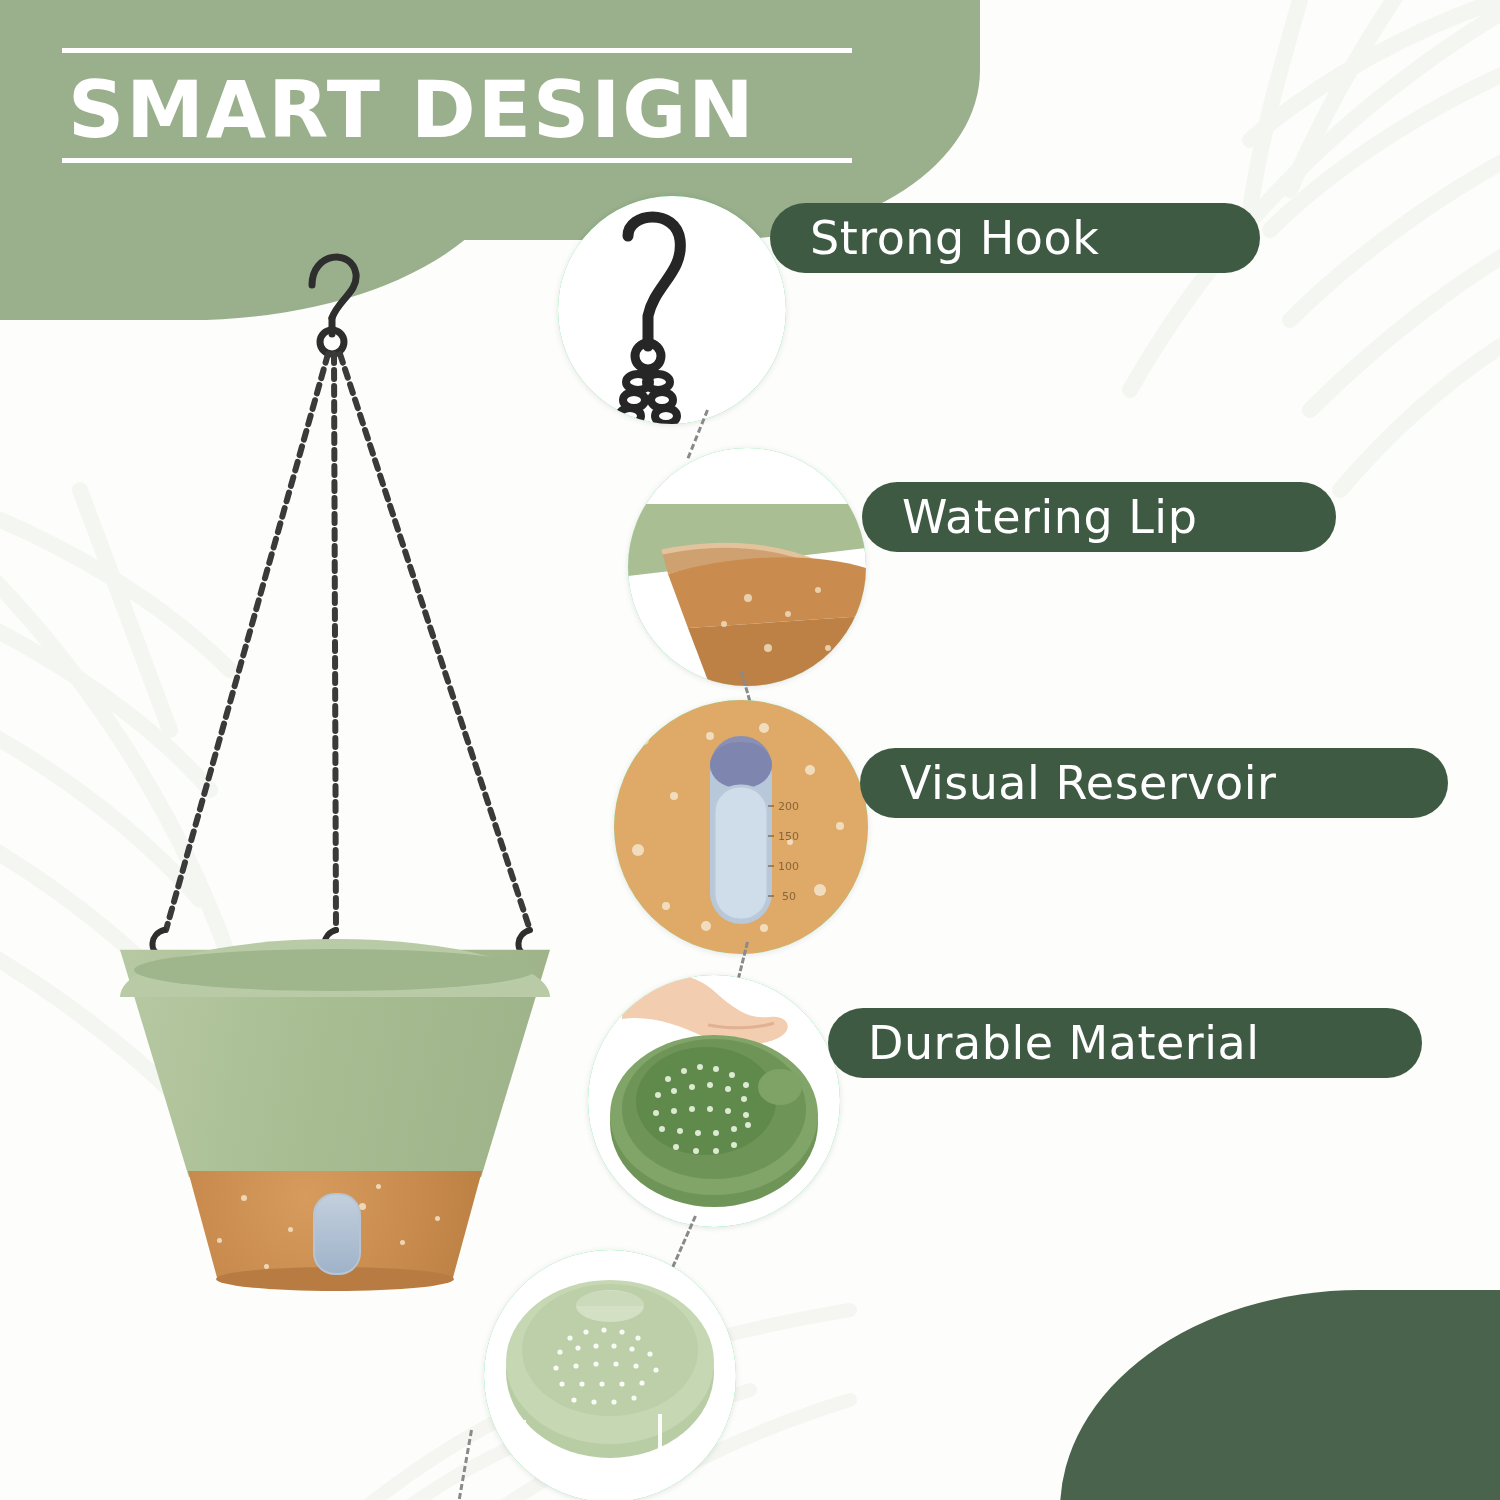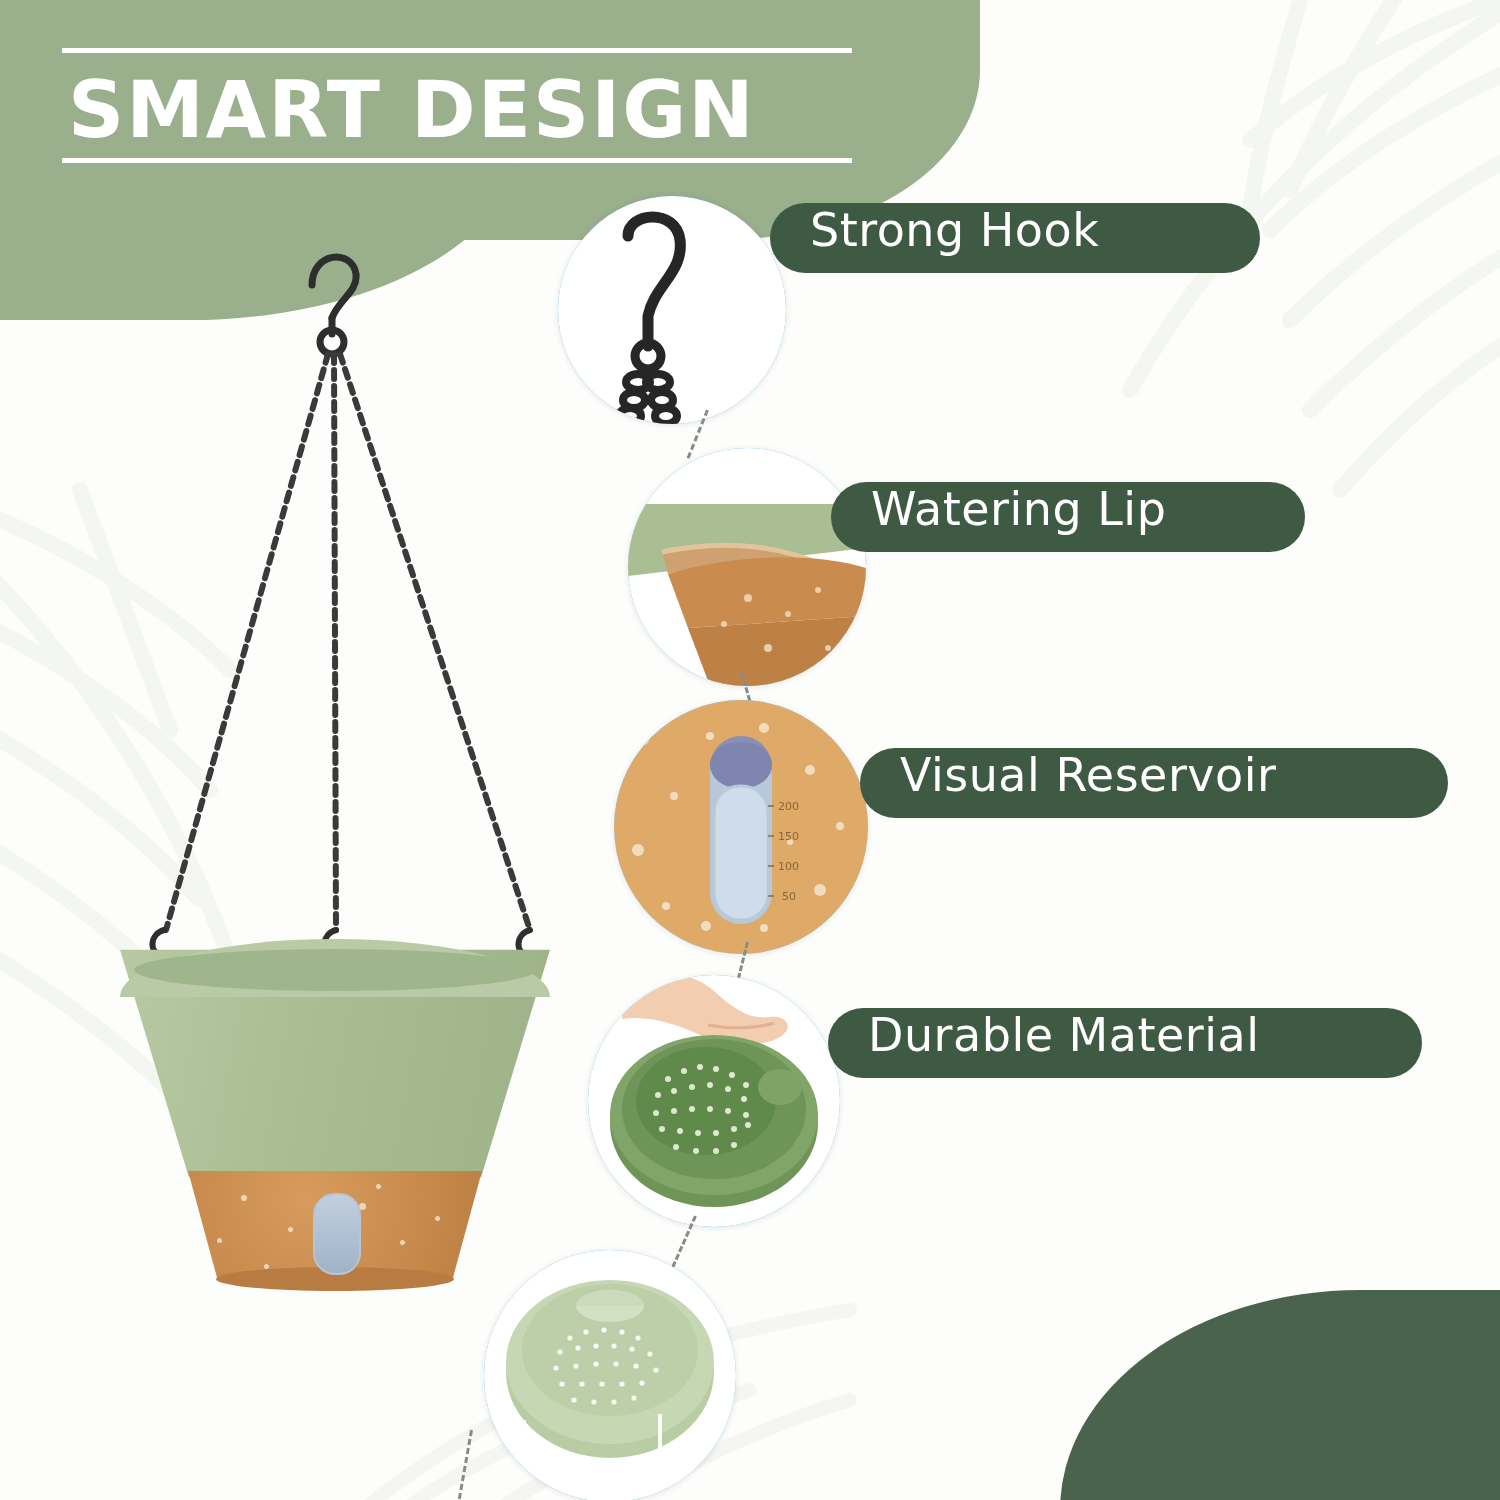--- a/index.html
+++ b/index.html
@@ -53,31 +53,31 @@
 
   
   .pill{
     position:absolute;
     background:#3e5a43;
     color:#ffffff;
     border-radius:46px;
     font-size:46px;
     font-weight:500;
     letter-spacing:.5px;
-    display:flex;
+    display:flex;align-items:center;
     padding:0 34px 0 40px;
     height:70px;
     white-space:nowrap;
     box-sizing:border-box;
   }
 
   
   .callout{
     position:absolute;border-radius:50%;overflow:hidden;
-    background:#7dd3fc;
+    background:#86efac;
     box-shadow:0 1px 6px rgba(0,0,0,.10);
   }
 
   
   .dash{position:absolute;border-left:3px dashed #8a8a8a;}
 
   
   .planter{position:absolute;left:60px;top:230px;width:560px;height:1120px;}
 
   .chainsvg{position:absolute;left:0;top:0;}
@@ -236,21 +236,21 @@
       <g fill="#f2e1c6" opacity=".8">
         <circle cx="120" cy="150" r="4"></circle>
           <circle cx="160" cy="166" r="3"></circle>
         <circle cx="96" cy="176" r="3"></circle>
           <circle cx="190" cy="142" r="3"></circle>
         <circle cx="140" cy="200" r="4"></circle>
           <circle cx="200" cy="200" r="3"></circle>
       </g>
     </svg>
   </div>
-  <div class="pill" style="left:831px;top:482px;width:474px;">
+  <div class="pill" style="left:862px;top:482px;width:474px;">
     <span>Watering Lip</span>
   </div>
   <div class="dash" style="left:740px;top:672px;height:46px;transform:rotate(-16deg);transform-origin:top;"></div>
 
   <div class="callout" style="left:614px;top:700px;width:254px;height:254px;">
     <svg width="254" height="254" viewBox="0 0 254 254">
       <defs>
         <clipPath id="cl3">
             <circle cx="127" cy="127" r="127"></circle>
           </clipPath>

